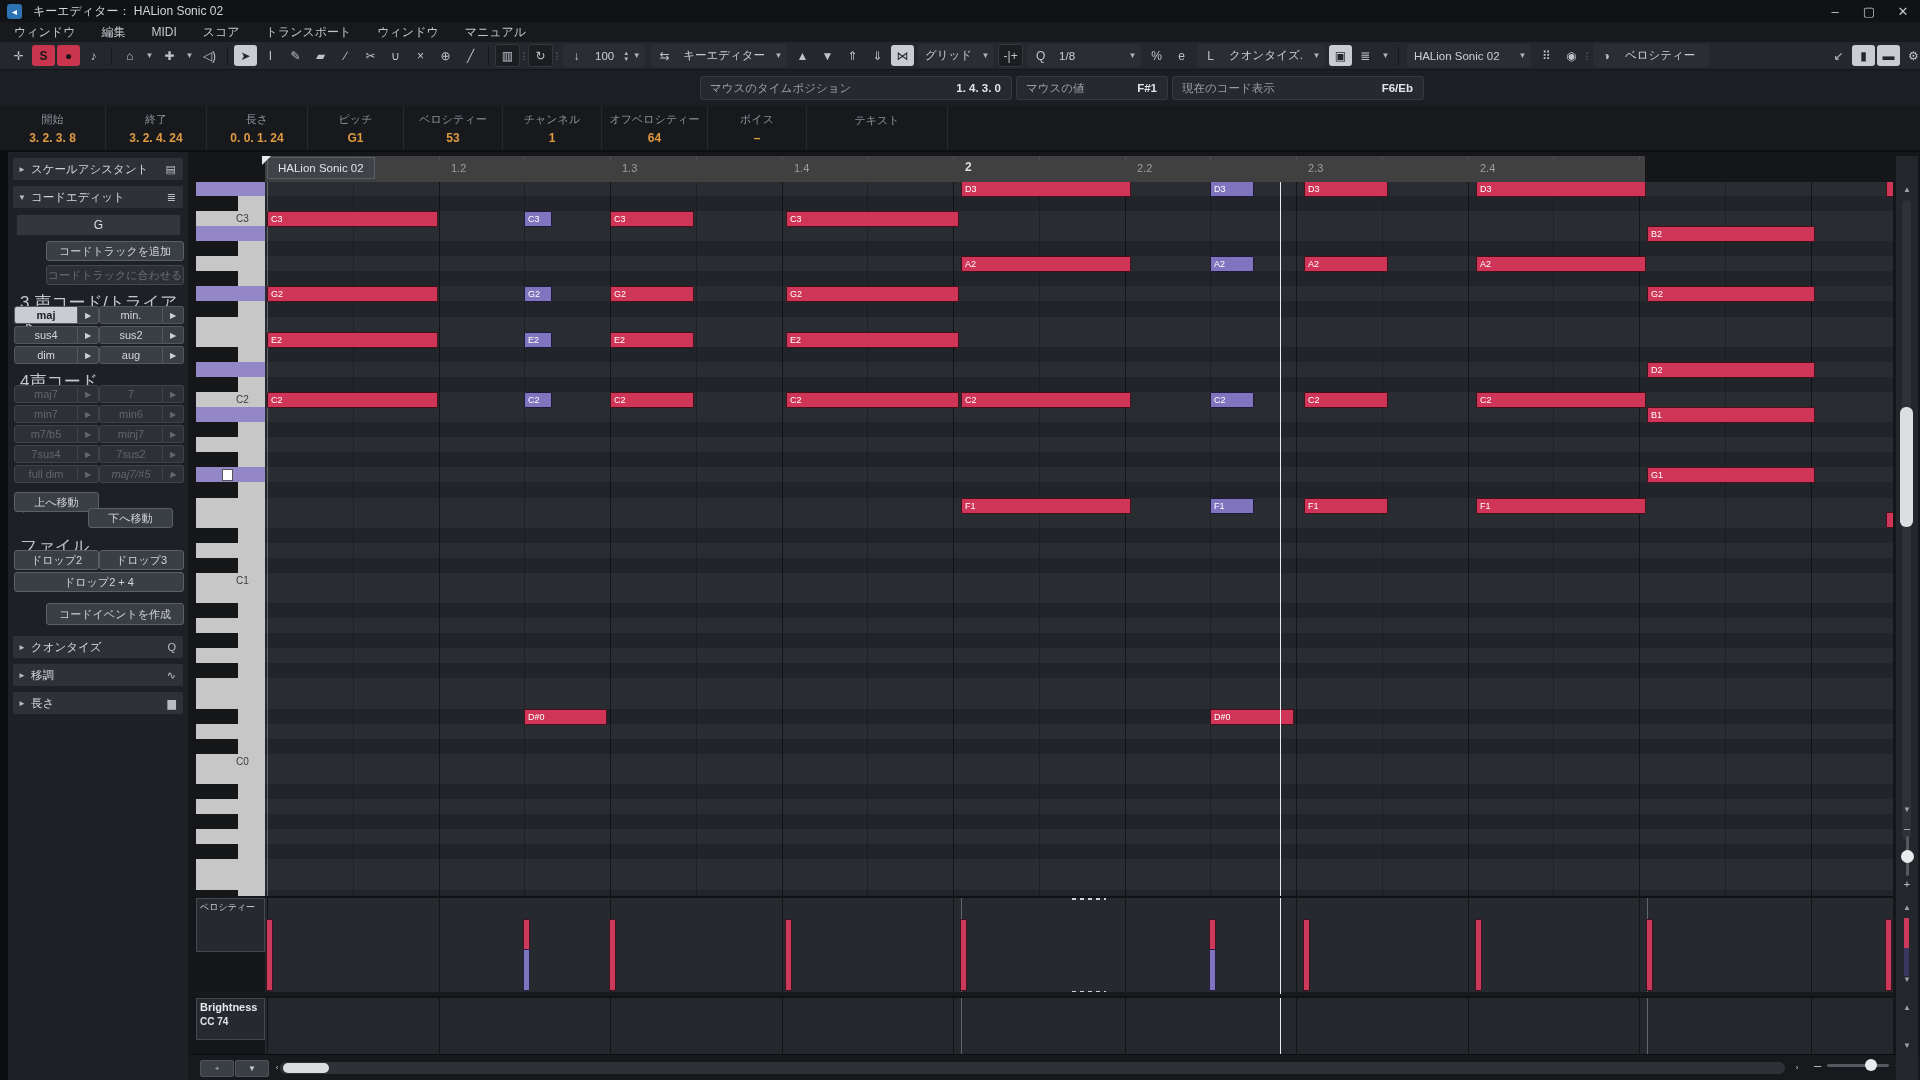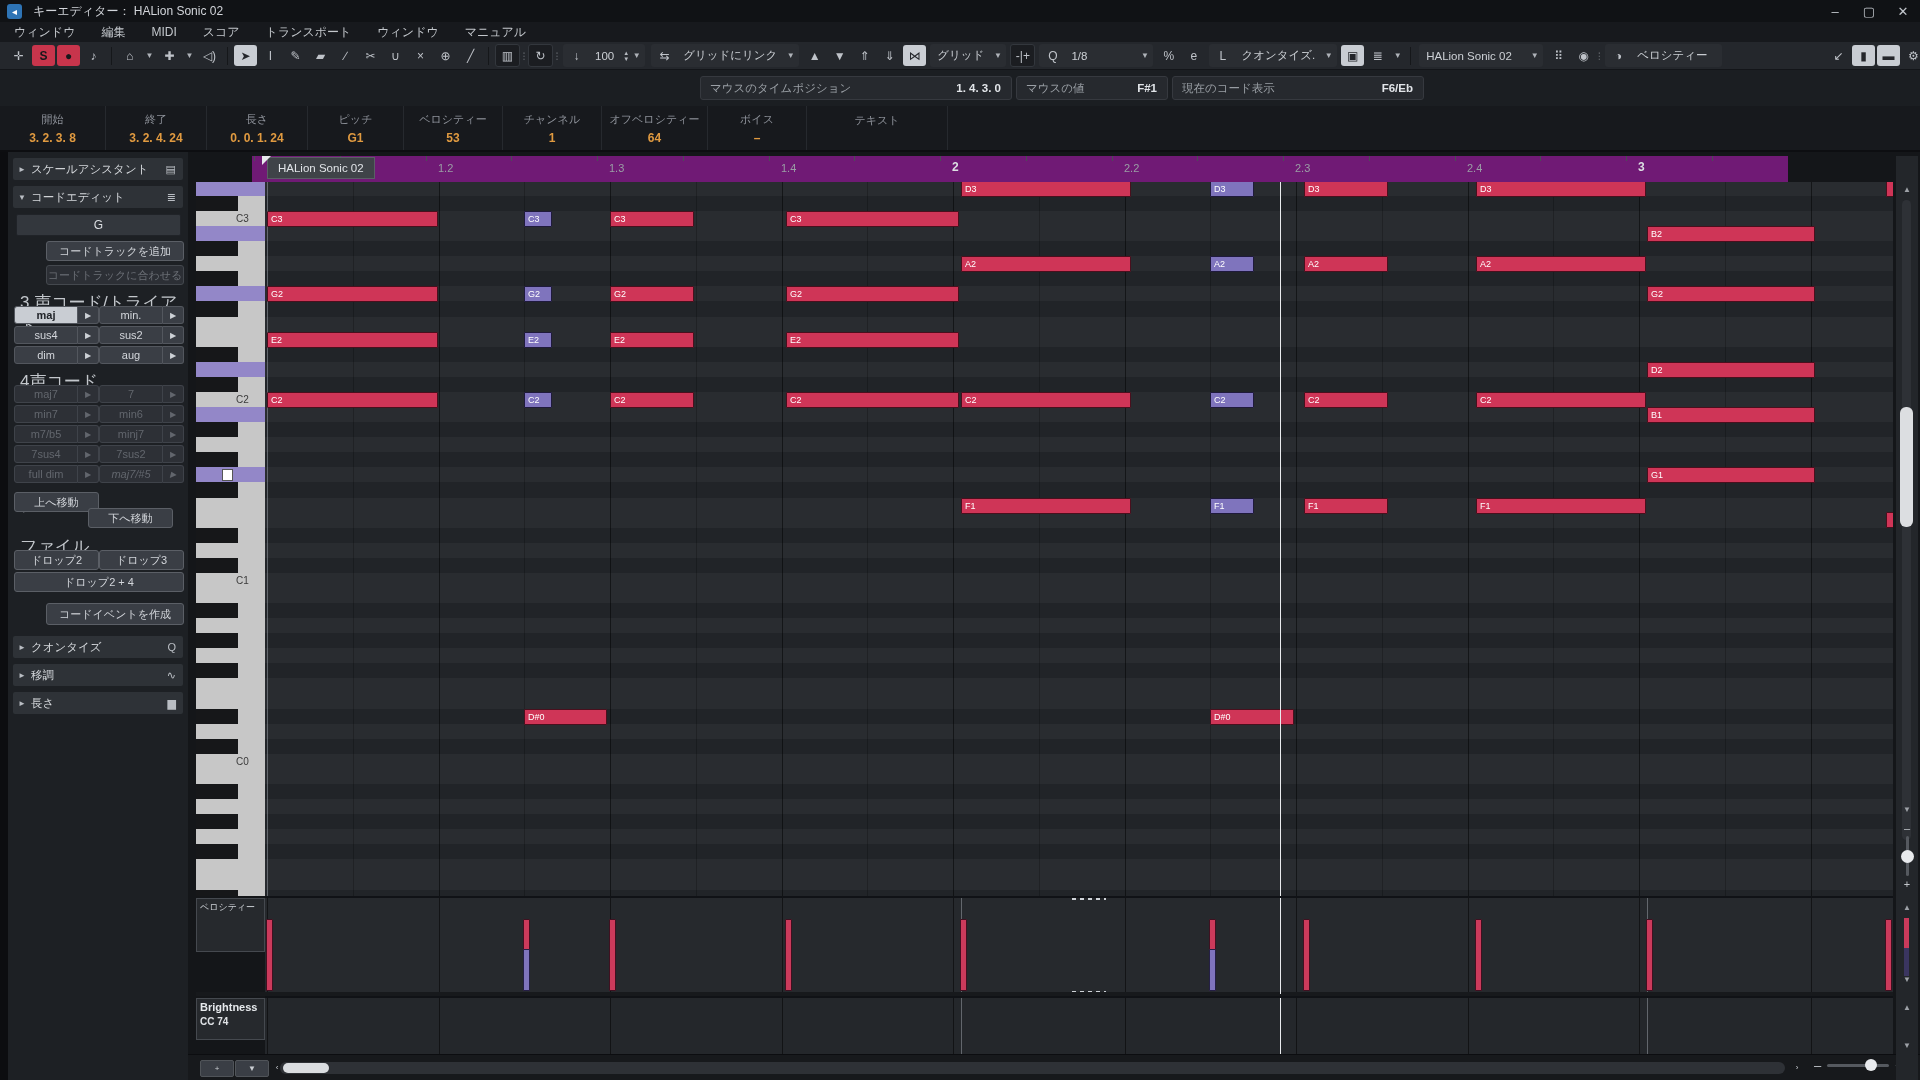--- a/index.html
+++ b/index.html
@@ -44,21 +44,21 @@
   .sb-btn{position:absolute;height:18px;background:#3a3e45;border:1px solid #5b5f66;border-radius:3px;display:flex;align-items:center;justify-content:center;font-size:11px;color:#d3d6db;}
   .sb-btn.disabled{color:#6b6f76;border-color:#44484e;background:#2c2f35;}
   .sb-label{position:absolute;left:12px;font-size:17px;color:#c3c7cc;}
   .chord-cell{position:absolute;height:18px;display:flex;}
   .chord-main{width:62px;background:#3a3e45;border:1px solid #53575e;border-radius:3px 0 0 3px;display:flex;align-items:center;justify-content:center;font-size:11px;color:#d3d6db;}
   .chord-play{width:20px;background:#3a3e45;border:1px solid #53575e;border-left:none;border-radius:0 3px 3px 0;display:flex;align-items:center;justify-content:center;font-size:8px;color:#cdd1d6;}
   .chord-cell.sel .chord-main{background:#c9cdd3;color:#202328;font-weight:bold;}
   .chord-cell.dis .chord-main,.chord-cell.dis .chord-play{color:#62666d;border-color:#3f434a;background:#2d3036;}
   
   #editor{left:188px;top:152px;width:1732px;height:928px;background:#141619;}
-  #ruler{left:252px;top:156px;width:1536px;height:26px;background:#701a75;border-bottom:1px solid #0e0f12;overflow:hidden;}
+  #ruler{left:265px;top:156px;width:1380px;height:26px;background:#404040;border-bottom:1px solid #0e0f12;overflow:hidden;}
   .rtick{position:absolute;top:6px;font-size:11px;color:#9a9ea5;}
   .rtick.bar{color:#dcdfe3;font-weight:bold;font-size:12px;top:4px;}
   .rminor{position:absolute;top:0;width:1px;height:5px;background:#4a4e55;}
   #part-tab{left:267px;top:157px;height:20px;padding:0 10px;background:#3f4348;border:1px solid #5b5f66;display:flex;align-items:center;font-size:11.5px;color:#e0e3e7;z-index:5;}
   #part-flag{left:262px;top:156px;width:0;height:0;border-left:9px solid #e8eaed;border-bottom:9px solid transparent;z-index:6;}
   #keyboard{left:196px;top:182px;width:69px;height:714px;background:#c7c7c7;overflow:hidden;border-right:2px solid #0a0b0d;}
   .krow{position:absolute;left:0;width:69px;}
   .krow.white{background:#c7c7c7;}
   .krow.black{background:#c7c7c7;}
   .krow.black::before{content:"";position:absolute;left:0;top:0;width:42px;height:100%;background:#161719;}
@@ -161,21 +161,21 @@
     <div class="tb boxed">↻</div>
     <div class="tb-dots">⋮</div>
     <div class="tb-group">
       <div class="tb">↓</div>
       <div class="tb-text">100</div>
       <div class="stepper">▲<br>▼</div>
       <div class="tb-dd">▼</div>
     </div>
     <div class="tb-group">
       <div class="tb">⇆</div>
-      <div class="tb-text">グリッドにリンク</div>
+      <div class="tb-text">キーエディター</div>
       <div class="tb-dd">▼</div>
     </div>
     <div class="tb">▲</div>
     <div class="tb">▼</div>
     <div class="tb">⇑</div>
     <div class="tb">⇓</div>
     <div class="tb active">⋈</div>
     <div class="tb-group">
       <div class="tb-text">グリッド</div>
       <div class="tb-dd">▼</div>

